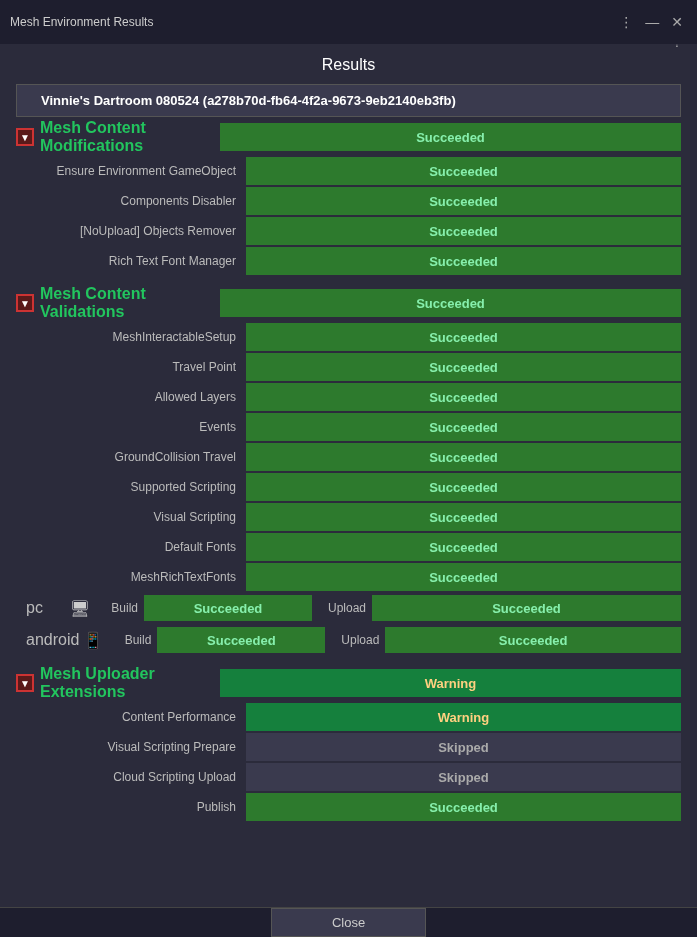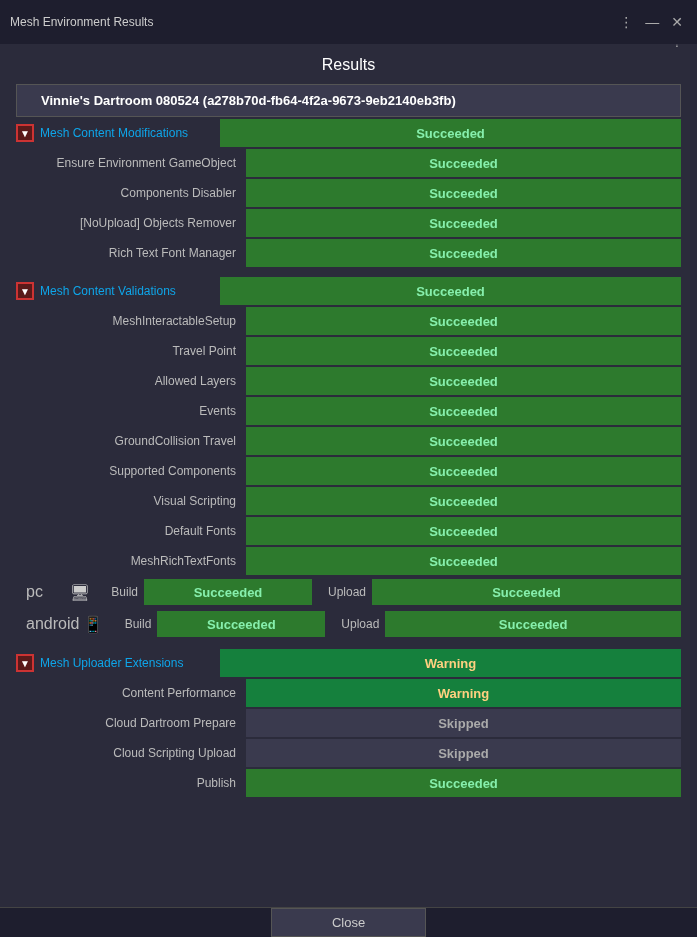--- a/index.html
+++ b/index.html
@@ -79,23 +79,24 @@
       width: 18px;
       height: 18px;
       display: flex;
       align-items: center;
       justify-content: center;
       cursor: pointer;
       margin-right: 6px;
       flex-shrink: 0;
     }
     .section-title {
-      font-size: 12px;
-      color: #0ea5e9;
+      font-size: 16px;
+      color: #22c55e;
       flex: 0 0 180px;
+      font-weight: bold;
     }
     .section-status {
       flex: 1;
       height: 28px;
       display: flex;
       align-items: center;
       justify-content: center;
       font-weight: bold;
       font-size: 13px;
     }
@@ -278,21 +279,21 @@
       </div>
       <div class="row">
         <div class="row-label">Events</div>
         <div class="row-status status-green">Succeeded</div>
       </div>
       <div class="row">
         <div class="row-label">GroundCollision Travel</div>
         <div class="row-status status-green">Succeeded</div>
       </div>
       <div class="row">
-        <div class="row-label">Supported Components</div>
+        <div class="row-label">Supported Scripting</div>
         <div class="row-status status-green">Succeeded</div>
       </div>
       <div class="row">
         <div class="row-label">Visual Scripting</div>
         <div class="row-status status-green">Succeeded</div>
       </div>
       <div class="row">
         <div class="row-label">Default Fonts</div>
         <div class="row-status status-green">Succeeded</div>
       </div>
@@ -325,21 +326,21 @@
       <div class="section-header">
         <div class="section-toggle">▼</div>
         <div class="section-title">Mesh Uploader Extensions</div>
         <div class="section-status status-orange" style="flex:1;height:28px;display:flex;align-items:center;justify-content:center;font-weight:bold;font-size:13px;">Warning</div>
       </div>
       <div class="row">
         <div class="row-label">Content Performance</div>
         <div class="row-status status-orange">Warning</div>
       </div>
       <div class="row">
-        <div class="row-label">Cloud Dartroom Prepare</div>
+        <div class="row-label">Visual Scripting Prepare</div>
         <div class="row-status status-skipped">Skipped</div>
       </div>
       <div class="row">
         <div class="row-label">Cloud Scripting Upload</div>
         <div class="row-status status-skipped">Skipped</div>
       </div>
       <div class="row">
         <div class="row-label">Publish</div>
         <div class="row-status status-green">Succeeded</div>
       </div>

